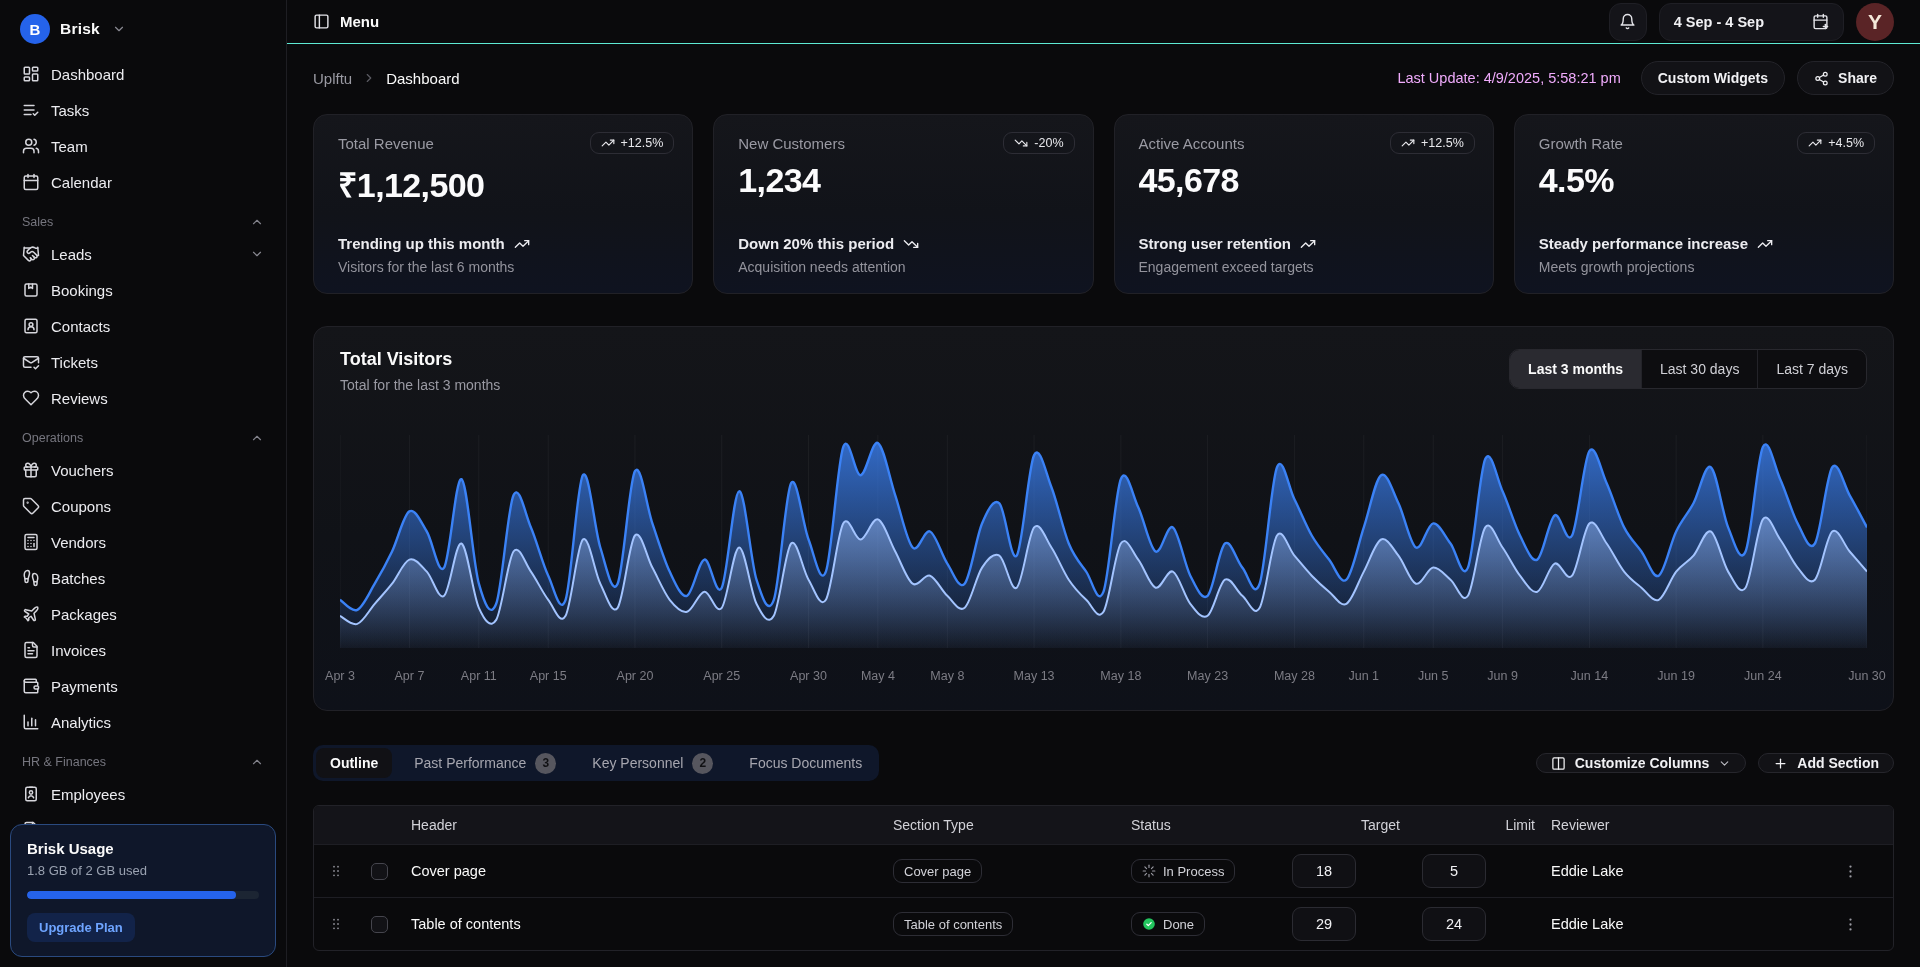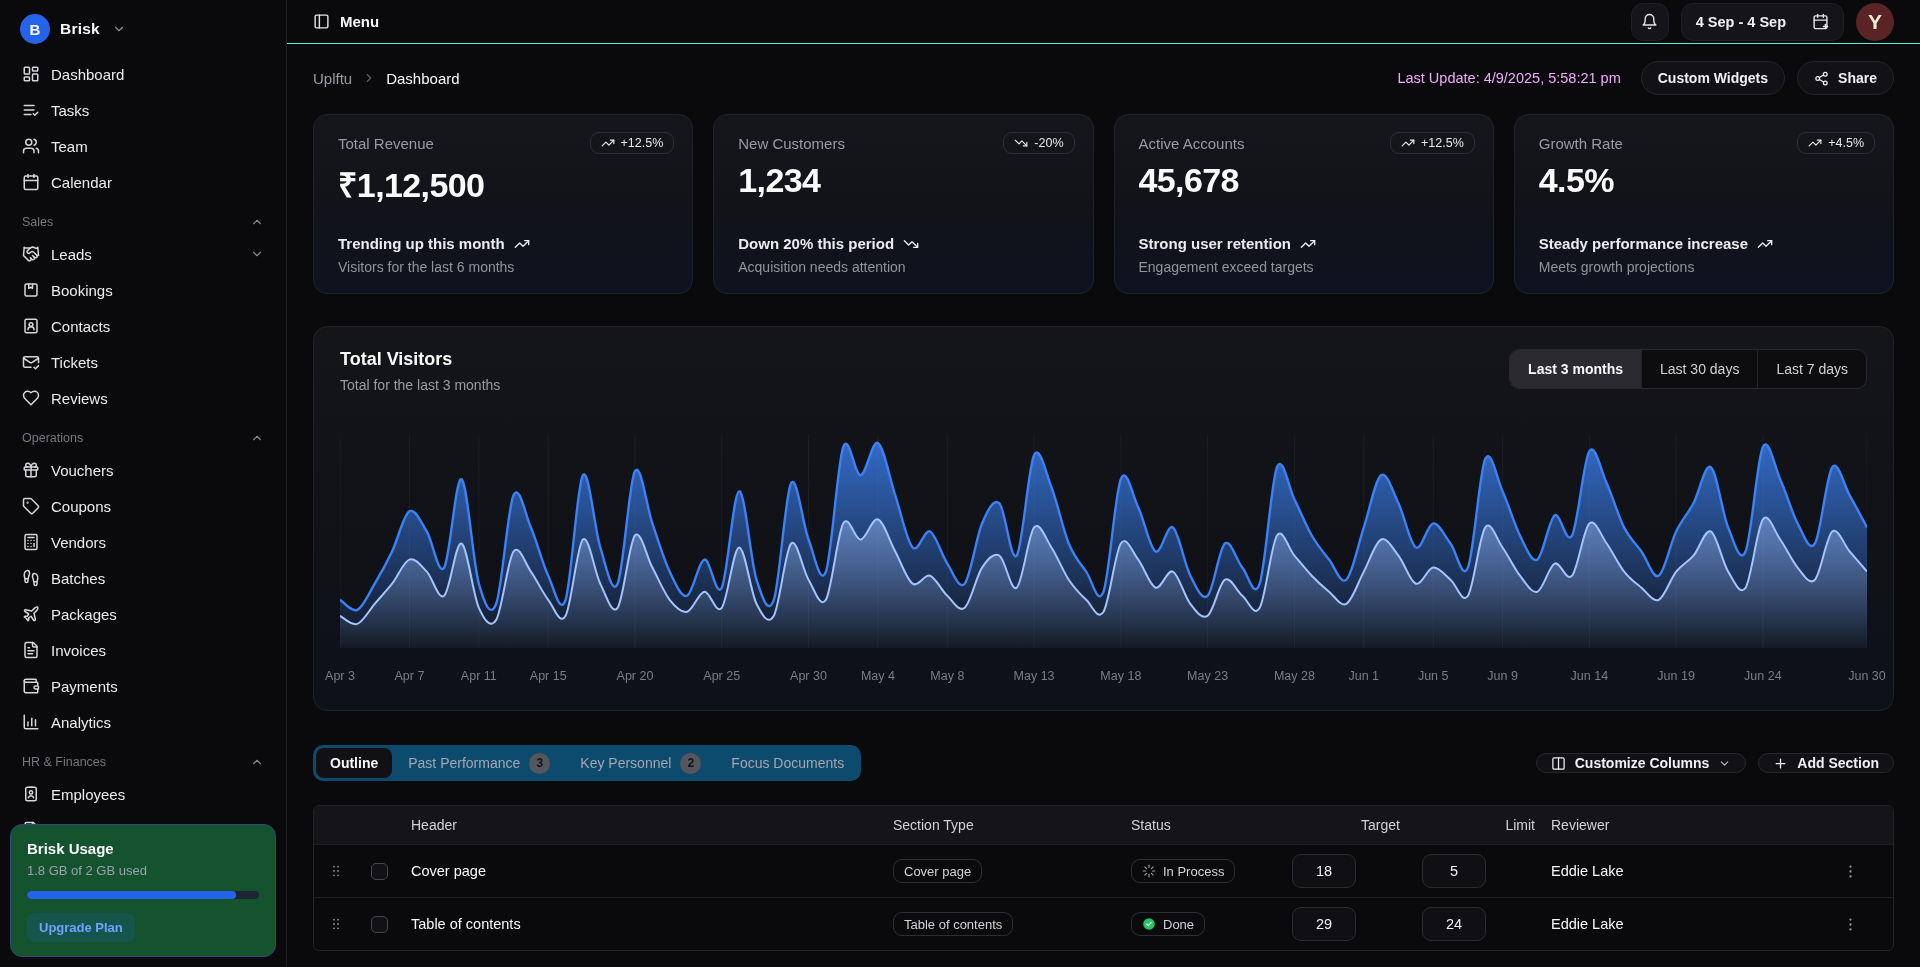--- a/index.html
+++ b/index.html
@@ -17,36 +17,36 @@
   .sidebar { width:287px; flex:none; border-right:1px solid #1e1e23; position:relative; padding:10px 12px; background:#0a0a0c; }
   .logo-row { display:flex; align-items:center; gap:10px; padding:4px 8px 8px; cursor:pointer; }
   .logo-badge { width:30px; height:30px; border-radius:50%; background:#2563eb; display:flex; align-items:center; justify-content:center; font-weight:700; font-size:15px; color:#fff; }
   .logo-name { font-size:15.5px; font-weight:700; letter-spacing:.2px; }
   .logo-row .ic { width:14px; height:14px; color:#8a8a93; margin-left:2px; }
   .nav-item { height:36px; display:flex; align-items:center; gap:11px; padding:0 10px; border-radius:8px; font-size:15px; color:#ececf0; cursor:pointer; }
   .nav-item .ic { width:18px; height:18px; color:#d6d6dc; }
   .nav-item .chev { margin-left:auto; width:14px; height:14px; color:#8a8a93; }
   .section-row { display:flex; align-items:center; justify-content:space-between; color:#76767f; font-size:12.5px; padding:15px 10px 7px; }
   .section-row .ic { width:14px; height:14px; color:#83838c; }
-  .usage-card { position:absolute; left:10px; right:10px; bottom:10px; background:#14532d; border:1px solid #2a4a7f; border-radius:12px; padding:15px 16px 14px; }
+  .usage-card { position:absolute; left:10px; right:10px; bottom:10px; background:#0f172a; border:1px solid #2a4a7f; border-radius:12px; padding:15px 16px 14px; }
   .usage-title { font-size:15px; font-weight:700; }
   .usage-detail { font-size:13px; color:#9aa2b1; margin-top:6px; }
   .usage-track { margin-top:13px; height:8px; border-radius:4px; background:#1c2533; overflow:hidden; }
   .usage-fill { height:100%; border-radius:4px; background:#2563eb; }
   .usage-btn { margin-top:14px; display:inline-block; background:rgba(37,99,235,0.16); color:#6ea4ff; font-size:13px; font-weight:600; border:none; border-radius:8px; padding:7px 12px; cursor:pointer; font-family:inherit; }
 
   
   .main { flex:1; display:flex; flex-direction:column; min-width:0; }
   .topbar { height:44px; flex:none; border-bottom:1px solid #5eead4; display:flex; align-items:center; padding:0 26px; }
   .menu-btn { display:flex; align-items:center; gap:10px; font-size:15px; font-weight:600; color:#fafafa; background:none; border:none; cursor:pointer; font-family:inherit; }
   .menu-btn .ic { width:17px; height:17px; color:#e4e4e9; }
   .top-right { margin-left:auto; display:flex; align-items:center; gap:12px; }
   .icon-btn { width:38px; height:38px; border-radius:12px; background:#141419; border:1px solid #1f1f25; display:flex; align-items:center; justify-content:center; color:#e4e4e9; cursor:pointer; }
   .icon-btn .ic { width:17px; height:17px; }
-  .date-btn { height:38px; border-radius:12px; background:#141419; border:1px solid #1f1f25; padding:0 14px; display:flex; gap:26px; align-items:center; font-size:14.5px; font-weight:600; color:#f1f1f4; cursor:pointer; font-family:inherit; }
+  .date-btn { height:38px; border-radius:12px; background:#141419; border:1px solid #1f1f25; padding:0 14px; display:flex; gap:48px; align-items:center; font-size:14.5px; font-weight:600; color:#f1f1f4; cursor:pointer; font-family:inherit; }
   .date-btn .ic { width:17px; height:17px; color:#e4e4e9; }
   .avatar { width:38px; height:38px; border-radius:50%; background:#5a2426; color:#f4e8d9; font-weight:800; font-size:21px; display:flex; align-items:center; justify-content:center; cursor:pointer; }
 
   .content { padding:0 26px; flex:1; }
   .crumb-row { margin-top:16px; height:36px; display:flex; align-items:center; }
   .breadcrumb { display:flex; align-items:center; gap:10px; font-size:15px; }
   .crumb-parent { color:#9a9aa3; cursor:pointer; }
   .crumb-sep { width:14px; height:14px; color:#5b5b63; }
   .crumb-current { color:#fafafa; }
   .crumb-actions { margin-left:auto; display:flex; align-items:center; gap:12px; }
@@ -76,21 +76,21 @@
   .range-tab { padding:0 18px; display:flex; align-items:center; font-size:14px; color:#d0d0d6; border-left:1px solid #232329; cursor:pointer; }
   .range-tab:first-child { border-left:none; }
   .range-tab.active { background:#2a2a30; color:#fafafa; font-weight:600; }
   .chart-body { margin-top:42px; }
   #visitors-chart { width:100%; height:213px; }
   .x-axis { position:relative; height:20px; margin-top:21px; }
   .x-tick { position:absolute; transform:translateX(-50%); font-size:12.5px; color:#7c7c84; white-space:nowrap; }
 
   
   .tabs-row { margin-top:34px; display:flex; align-items:center; }
-  .seg-tabs { background:#0c4a6e; border-radius:10px; padding:3px; display:flex; gap:2px; height:36px; align-items:flex-start; }
+  .seg-tabs { background:#0f172a; border-radius:10px; padding:3px; display:flex; gap:8px; height:36px; align-items:flex-start; }
   .seg-tab { padding:0 14px; height:30px; display:flex; align-items:center; gap:9px; font-size:14px; color:#a6a6af; border-radius:8px; cursor:pointer; }
   .seg-tab.active { background:#111115; color:#fafafa; font-weight:700; }
   .count-badge { min-width:21px; height:21px; border-radius:50%; background:#56565e; color:#111114; font-size:12px; font-weight:700; display:flex; align-items:center; justify-content:center; padding:0 5px; }
   .tabs-actions { margin-left:auto; display:flex; gap:12px; }
   .tool-btn { height:20px; border-radius:10px; border:1px solid #26262c; background:#121216; padding:0 14px; font-size:14px; font-weight:600; color:#f1f1f4; display:flex; gap:9px; align-items:center; cursor:pointer; font-family:inherit; }
   .tool-btn .ic { width:15px; height:15px; }
   .tool-btn .chev { width:13px; height:13px; color:#bdbdc4; }
 
   
   .table-wrap { margin-top:24px; border:1px solid #222228; border-radius:6px; overflow:hidden; }

